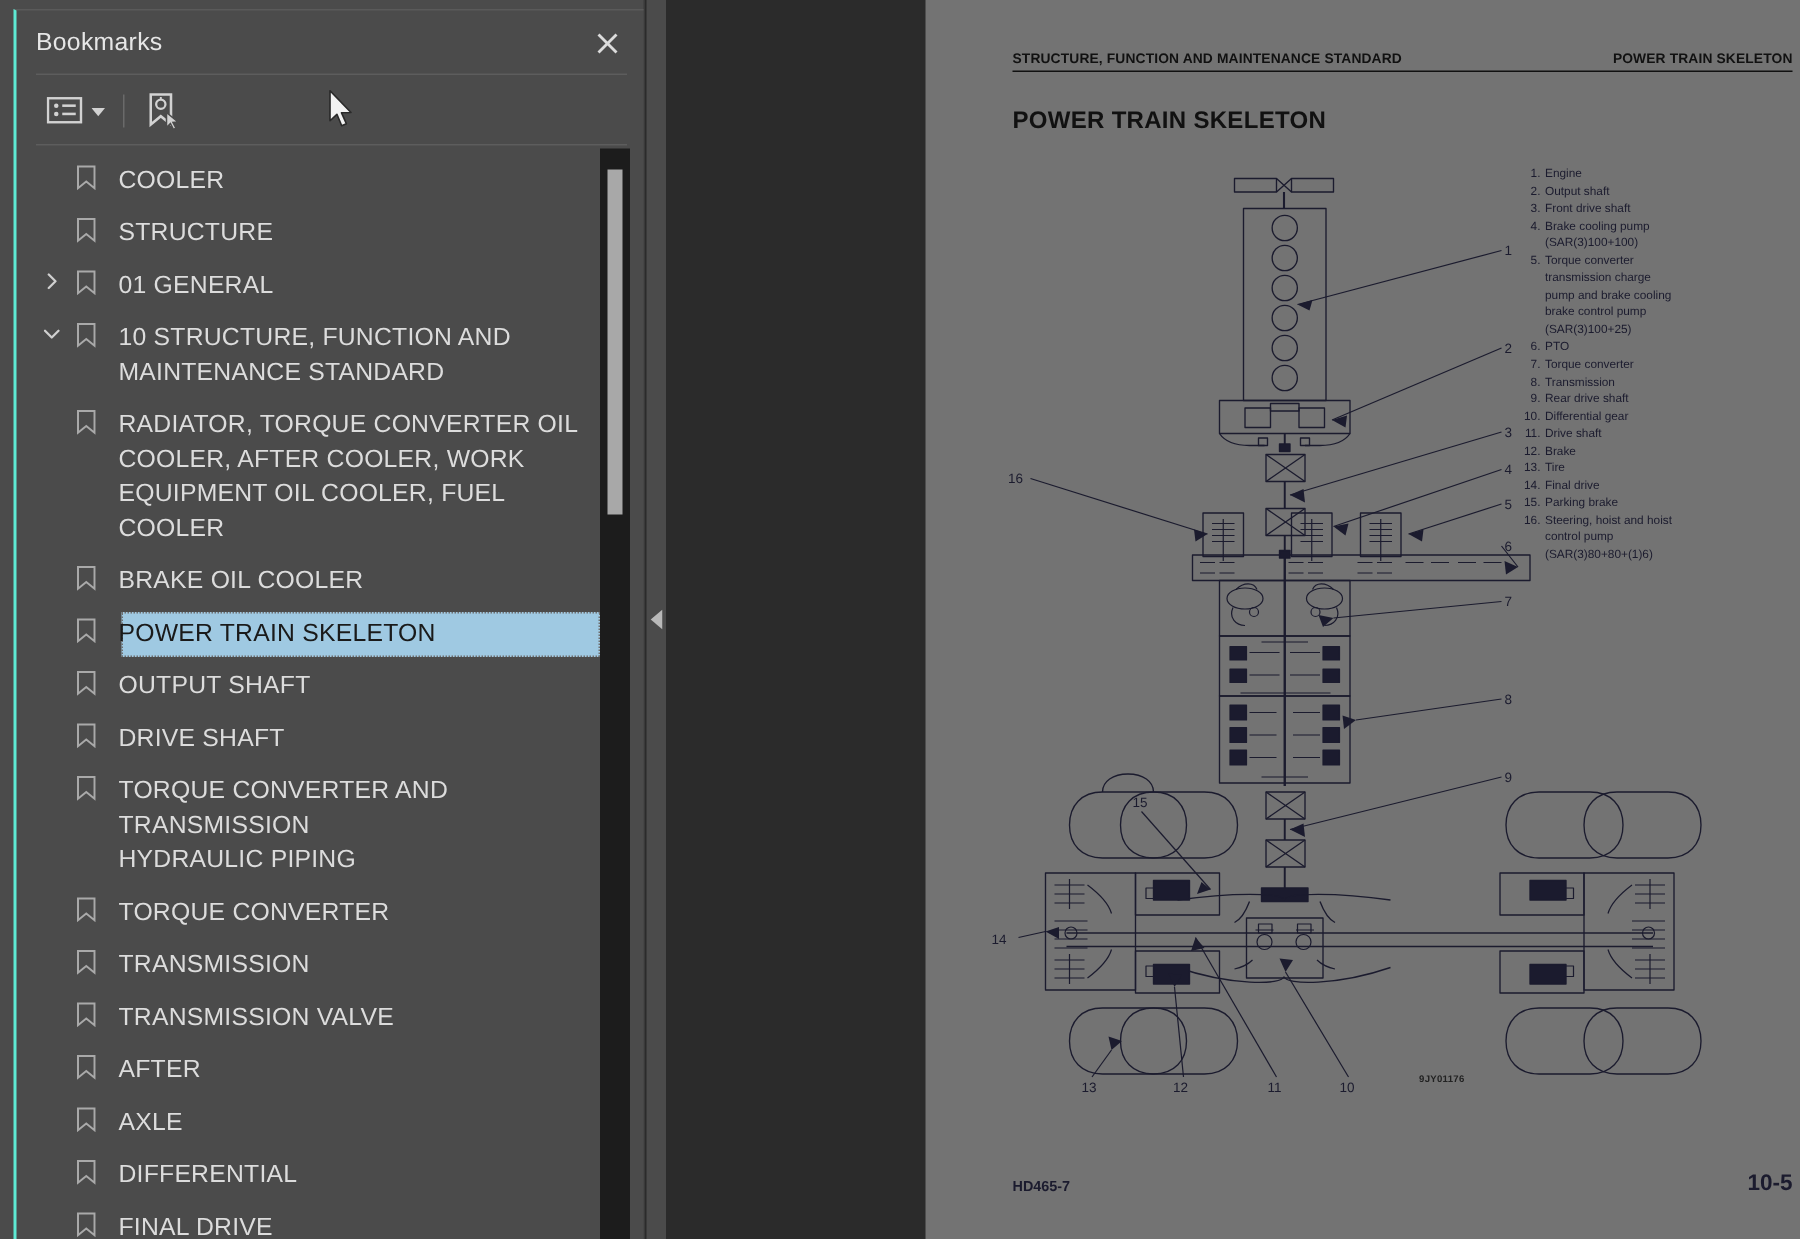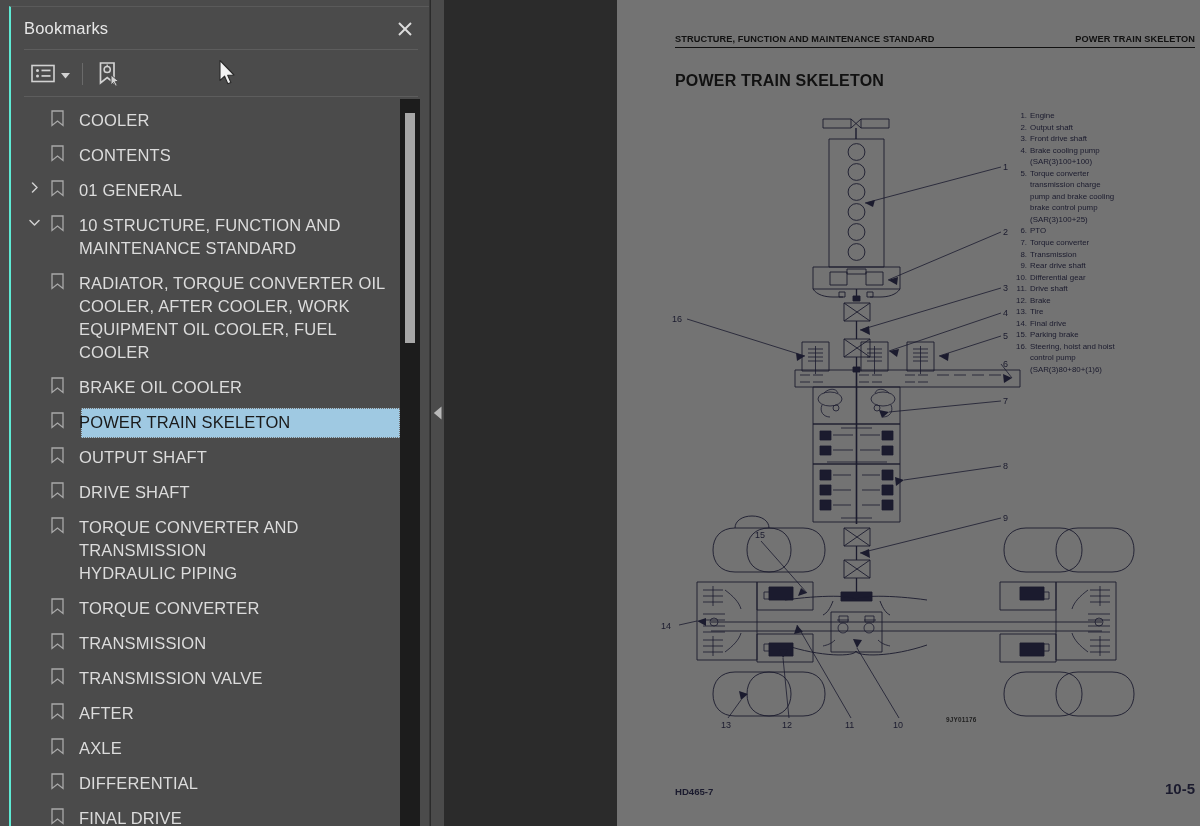--- a/index.html
+++ b/index.html
@@ -273,21 +273,21 @@
             </div>
             <div class="tree-label">COOLER</div>
           </div>
           <div class="tree-row depth-0">
             <div class="twisty"></div>
             <div class="bm-icon">
               <svg width="13" height="17" viewBox="0 0 13 17">
                 <path d="M1 1 H12 V15.5 L6.5 11 L1 15.5 Z" fill="none" stroke="#a9a9a9" stroke-width="1.3"></path>
               </svg>
             </div>
-            <div class="tree-label">CONTENTS</div>
+            <div class="tree-label">STRUCTURE</div>
           </div>
           <div class="tree-row depth-0">
             <div class="twisty">
               <svg width="11" height="11" viewBox="0 0 11 11">
                 <path d="M3.5 1 L8 5.5 L3.5 10" fill="none" stroke="#cfcfcf" stroke-width="1.5" stroke-linecap="round" stroke-linejoin="round"></path>
               </svg>
             </div>
             <div class="bm-icon">
               <svg width="13" height="17" viewBox="0 0 13 17">
                 <path d="M1 1 H12 V15.5 L6.5 11 L1 15.5 Z" fill="none" stroke="#a9a9a9" stroke-width="1.3"></path>

